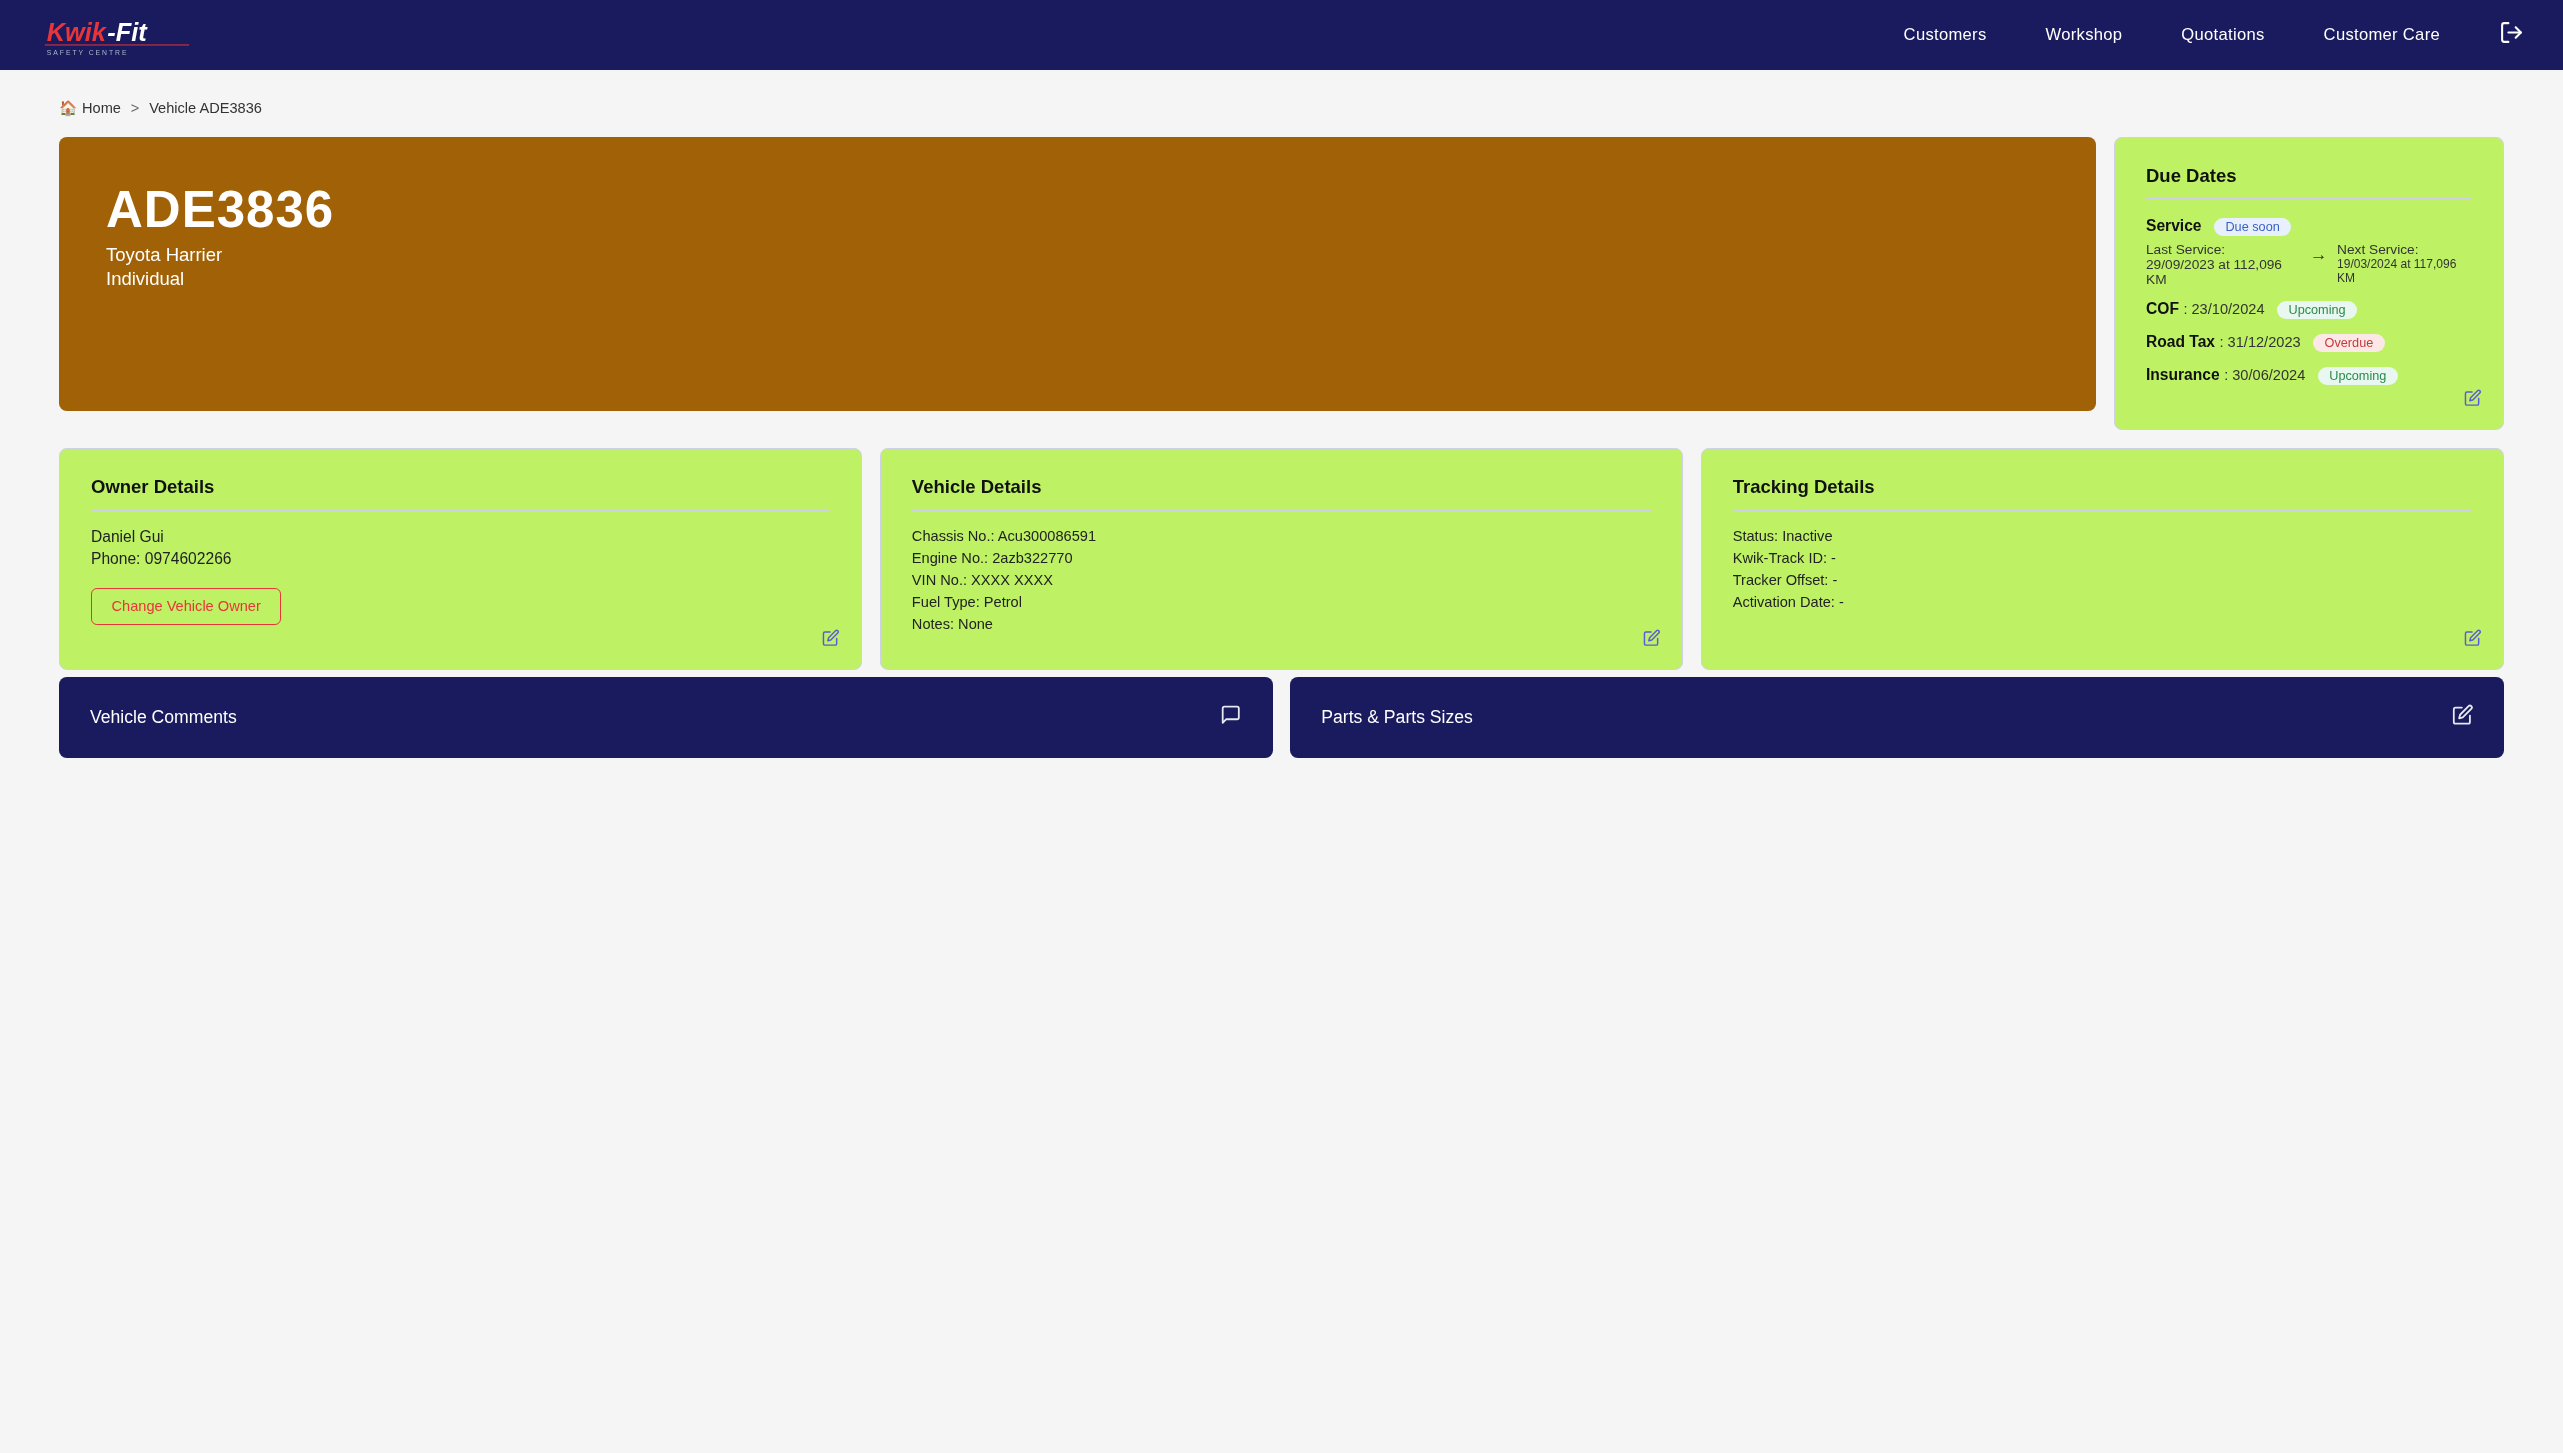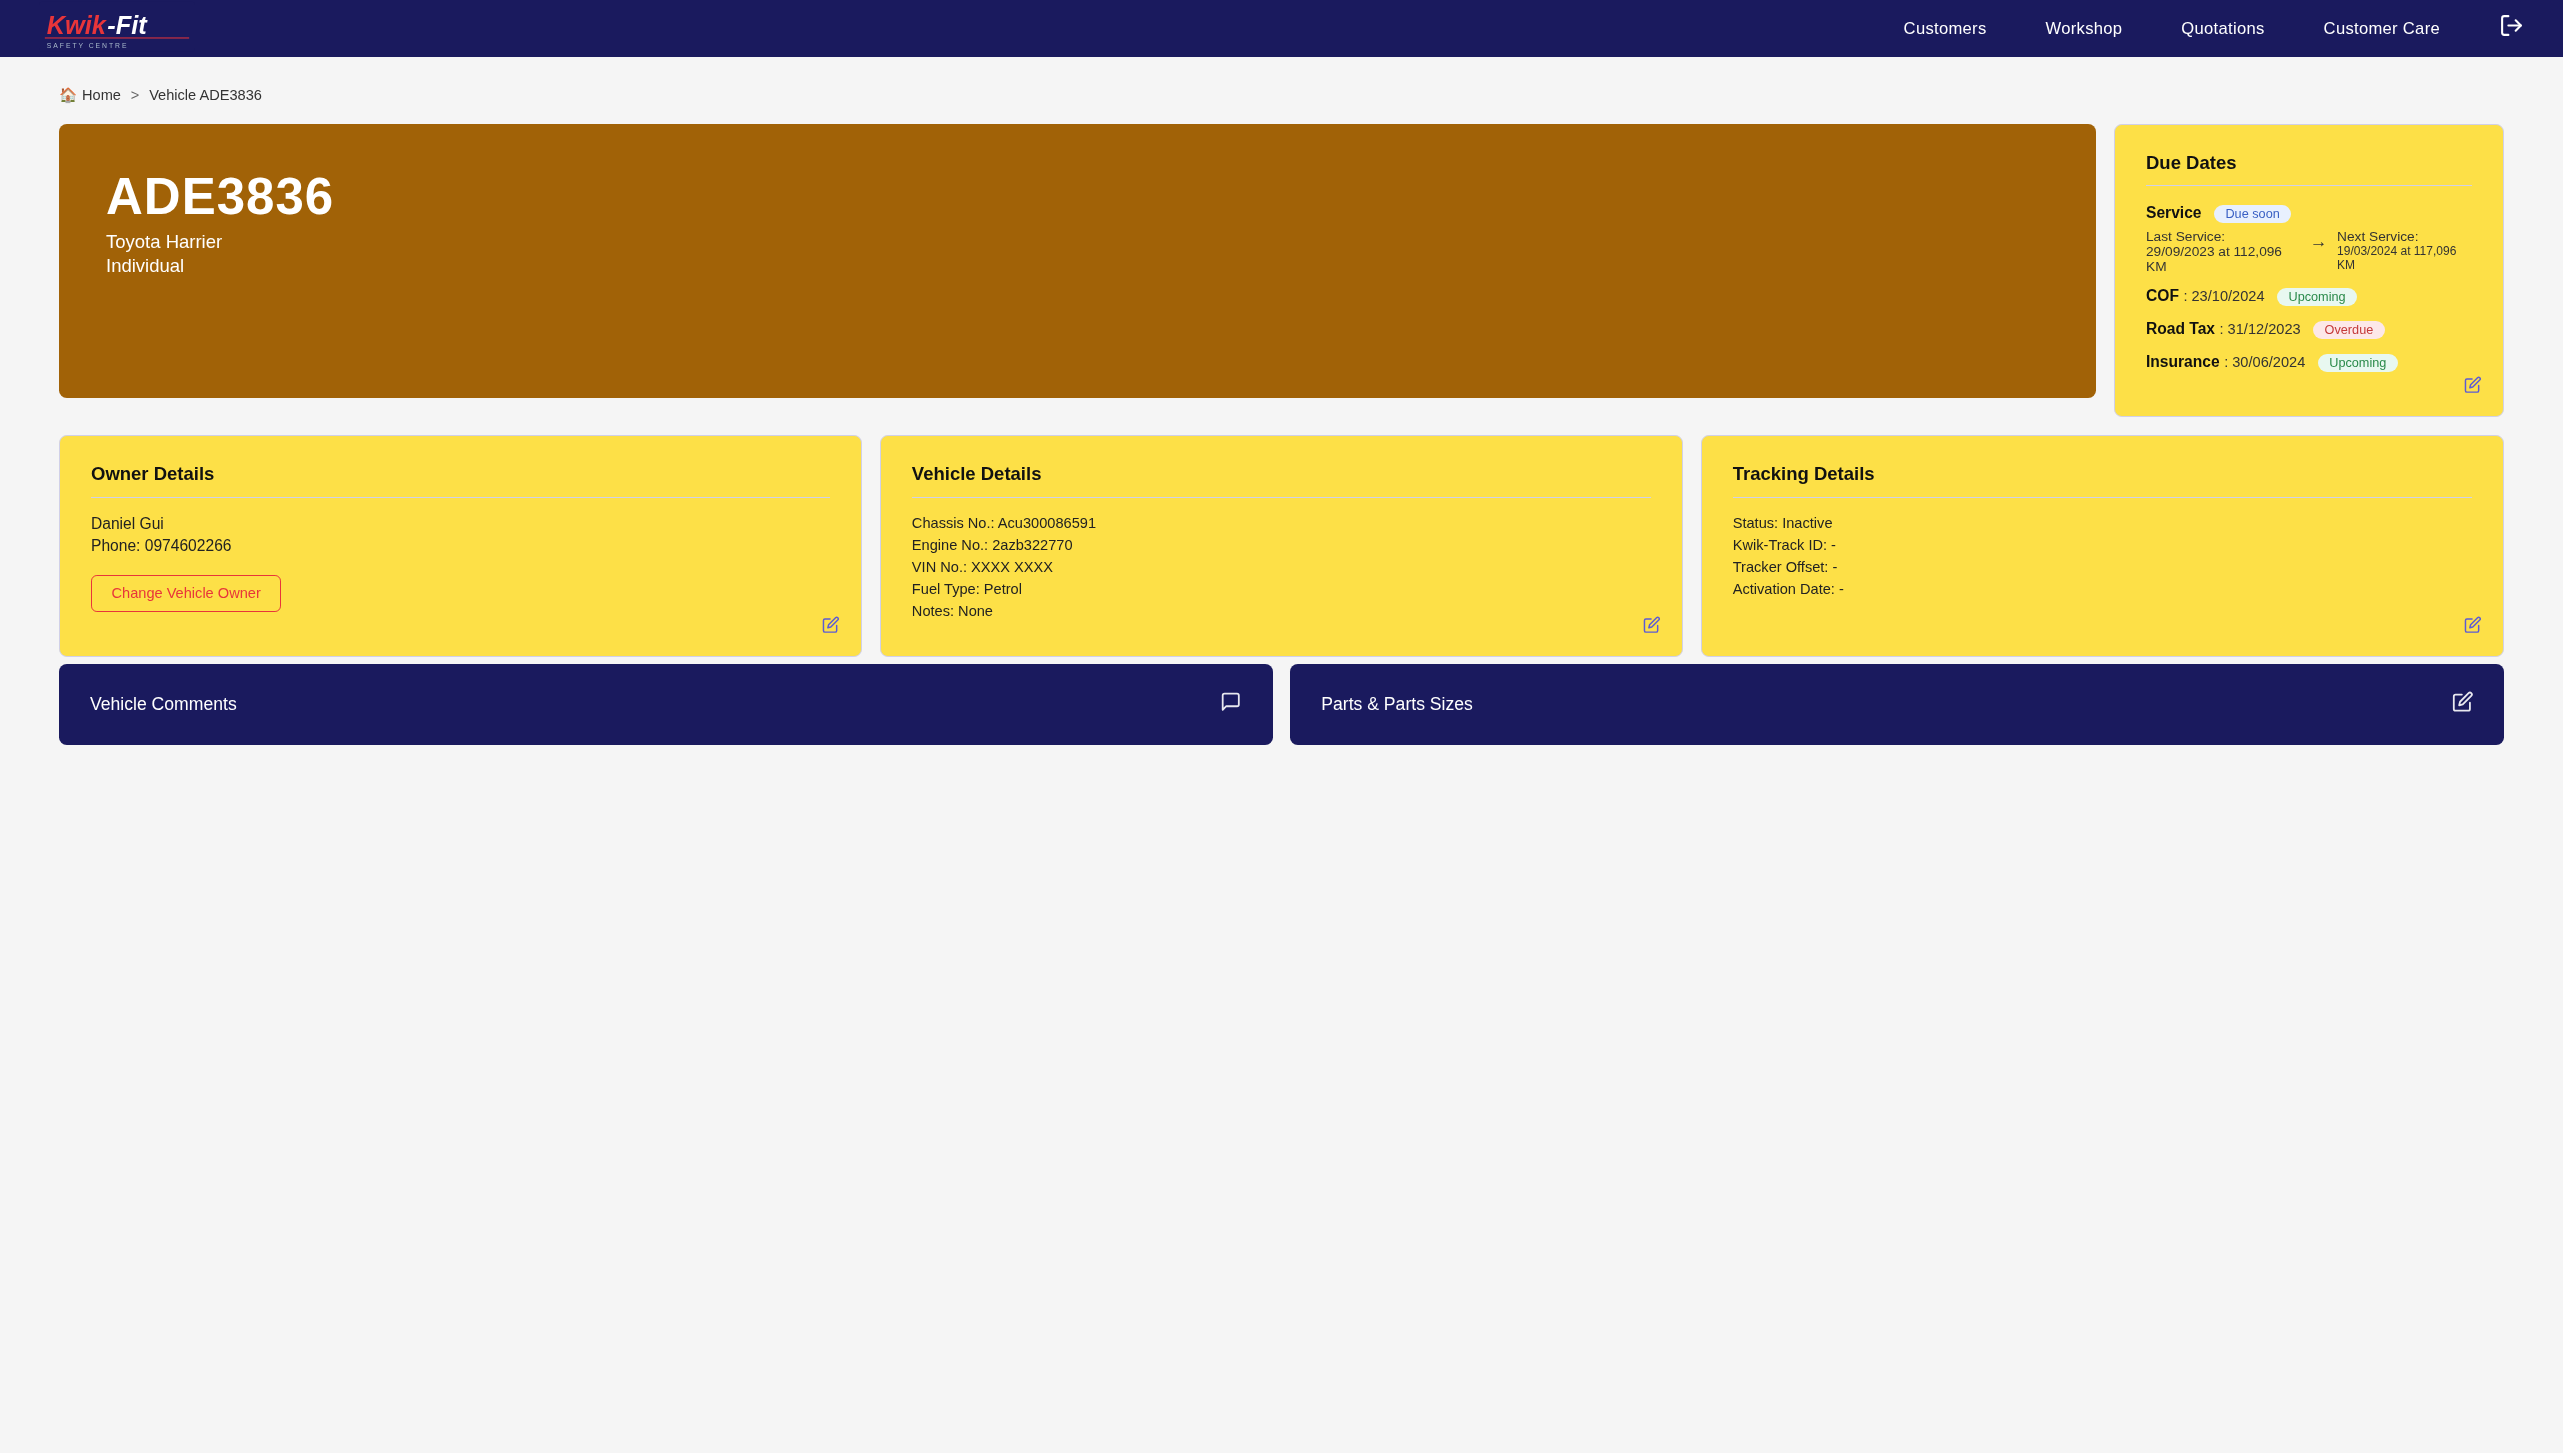--- a/index.html
+++ b/index.html
@@ -4,21 +4,21 @@
   <style>
     * { box-sizing: border-box; margin: 0; padding: 0; }
     body { font-family: -apple-system, BlinkMacSystemFont, 'Segoe UI', sans-serif; background: #f5f5f5; min-height: 100vh; }
 
     
     .navbar {
       background: #1a1a5e;
       display: flex;
       align-items: center;
       padding: 0 39px;
-      height: 57px;
+      height: 70px;
     }
     .navbar-logo {
       margin-right: auto;
     }
     .nav-links {
       display: flex;
       gap: 59px;
       list-style: none;
     }
     .nav-links li a {
@@ -89,21 +89,21 @@
 
     
     .hero-row {
       display: grid;
       grid-template-columns: 1fr 390px;
       gap: 17.6px;
       margin-bottom: 17.6px;
     }
 
     .card {
-      background: #fde047;
+      background: #bef264;
       border: 1.5px solid #d0d0e8;
       border-radius: 7.8px;
       padding: 27px 31px 31px;
       position: relative;
     }
     .card-title {
       font-size: 18.5px;
       font-weight: 600;
       color: #111;
       padding-bottom: 11.7px;

